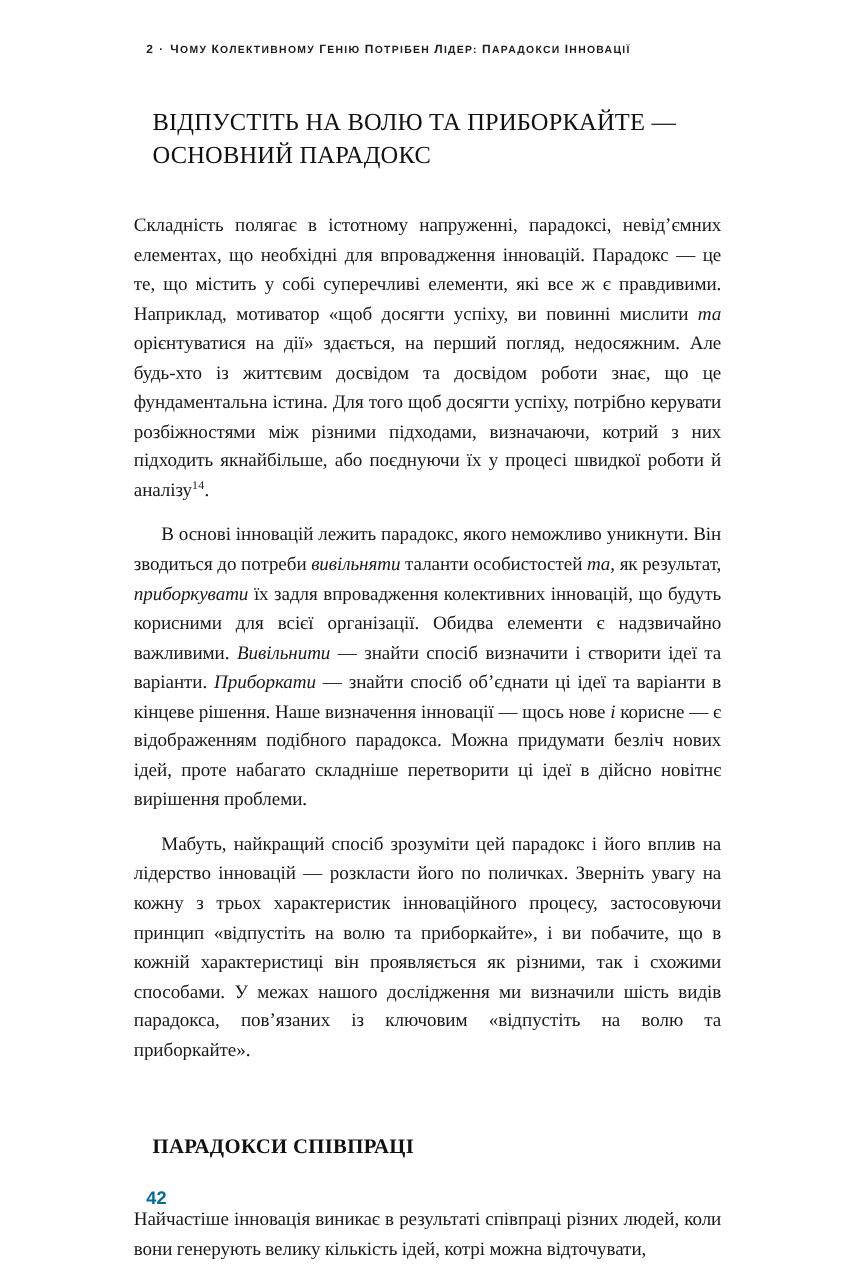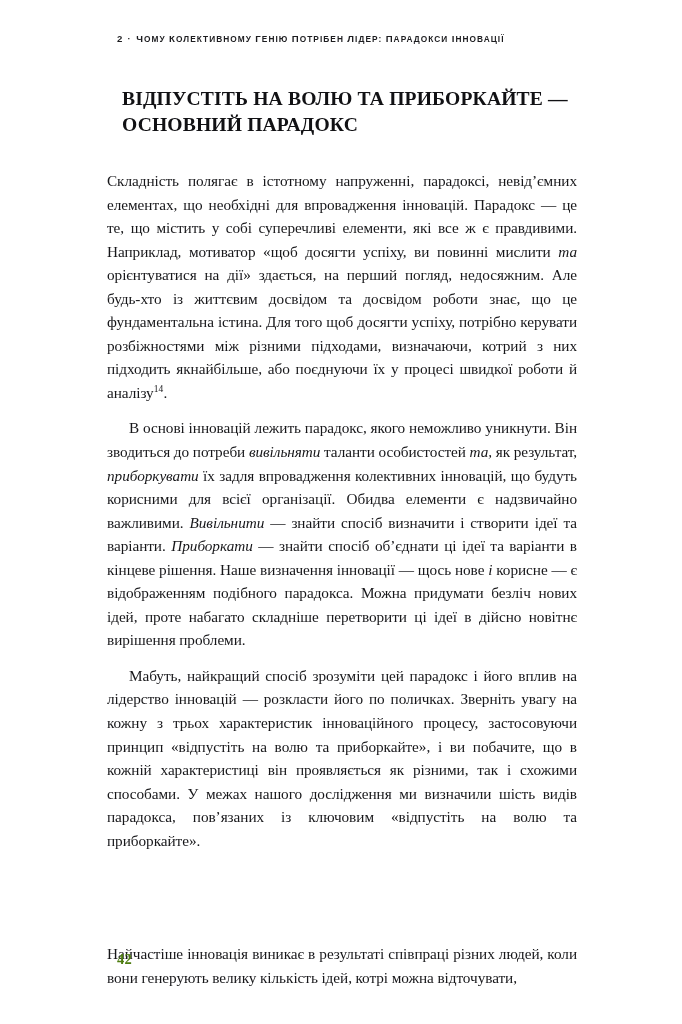--- a/index.html
+++ b/index.html
@@ -57,21 +57,21 @@
     position: absolute;
     left: 95px;
     top: 86px;
     width: 494px;
   }
 
   h1.chapter-heading {
     margin: 0;
     padding: 0 0 0 27px;
     font-family: "Liberation Serif", "DejaVu Serif", serif;
-    font-weight: bold;
+    font-weight: normal;
     font-size: 19.6px;
     line-height: 25.5px;
     letter-spacing: 0.15px;
     color: #111114;
     text-indent: 0;
   }
 
   h2.section-heading {
     margin: 0;
     padding: 0 0 0 27px;
@@ -115,26 +115,26 @@
     vertical-align: super;
     line-height: 0;
     letter-spacing: 0.2px;
   }
 
   
   .folio {
     position: absolute;
     left: 117px;
     top: 950px;
-    font-family: Liberation Serif, serif;
+    font-family: Liberation Sans, sans-serif;
     font-weight: bold;
     font-size: 14.5px;
     line-height: 18px;
     letter-spacing: 0.2px;
-    color: #4d7c0f;
+    color: #0369a1;
   }
 </style>
 </head>
 <body>
 
 <div class="page">
 
   <div class="running-head">
     <span class="folio-num">2</span><span class="rh-sep"> </span><span class="rh-sep">·</span><span class="rh-sep"> </span><span class="rh-text"><span id="rh-title-slot"><span class="cap">Ч</span>ОМУ <span class="cap">К</span>ОЛЕКТИВНОМУ <span class="cap">Г</span>ЕНІЮ <span class="cap">П</span>ОТРІБЕН <span class="cap">Л</span>ІДЕР: <span class="cap">П</span>АРАДОКСИ <span class="cap">І</span>ННОВАЦІЇ</span></span>
   </div>
@@ -146,20 +146,21 @@
     <div class="gap-after-h1"></div>
 
     <p class="body-text first"><span>Складність полягає в істотному напруженні, парадоксі, невід’ємних елементах, що необхідні для впровадження інновацій. Парадокс — це те, що містить у собі суперечливі елементи, які все ж є правдивими. Наприклад, мотиватор «щоб досягти успіху, ви повинні мислити </span><em>та</em><span> орієнтуватися на дії» здається, на перший погляд, недосяжним. Але будь-хто із життєвим досвідом та досвідом роботи знає, що це фундаментальна істина. Для того щоб досягти успіху, потрібно керувати розбіжностями між різними підходами, визначаючи, котрий з них підходить якнайбільше, або поєднуючи їх у процесі швидкої роботи й аналізу</span><sup class="footnote-marker">14</sup><span>.</span></p>
 
     <p class="body-text indented"><span>В основі інновацій лежить парадокс, якого неможливо уникнути. Він зводиться до потреби </span><em>вивільняти</em><span> таланти особистостей </span><em>та,</em><span> як результат, </span><em>приборкувати</em><span> їх задля впровадження колективних інновацій, що будуть корисними для всієї організації. Обидва елементи є надзвичайно важливими. </span><em>Вивільнити</em><span> — знайти спосіб визначити і створити ідеї та варіанти. </span><em>Приборкати</em><span> — знайти спосіб об’єднати ці ідеї та варіанти в кінцеве рішення. Наше визначення інновації — щось нове </span><em>і</em><span> корисне — є відображенням подібного парадокса. Можна придумати безліч нових ідей, проте набагато складніше перетворити ці ідеї в дійсно новітнє вирішення проблеми.</span></p>
 
     <p class="body-text indented">Мабуть, найкращий спосіб зрозуміти цей парадокс і його вплив на лідерство інновацій — розкласти його по поличках. Зверніть увагу на кожну з трьох характеристик інноваційного процесу, застосовуючи принцип «відпустіть на волю та приборкайте», і ви побачите, що в кожній характеристиці він проявляється як різними, так і схожими способами. У межах нашого дослідження ми визначили шість видів парадокса, пов’язаних із ключовим «відпустіть на волю та приборкайте».</p>
 
     <div class="gap-before-h2"></div>
 
+    <h2 class="section-heading">ПАРАДОКСИ СПІВПРАЦІ</h2>
 
     <div class="gap-after-h2"></div>
 
     <p class="body-text first">Найчастіше інновація виникає в результаті співпраці різних людей, коли вони генерують велику кількість ідей, котрі можна відточувати,</p>
 
   </div>
 
   <div class="folio">42</div>
 
 </div>

